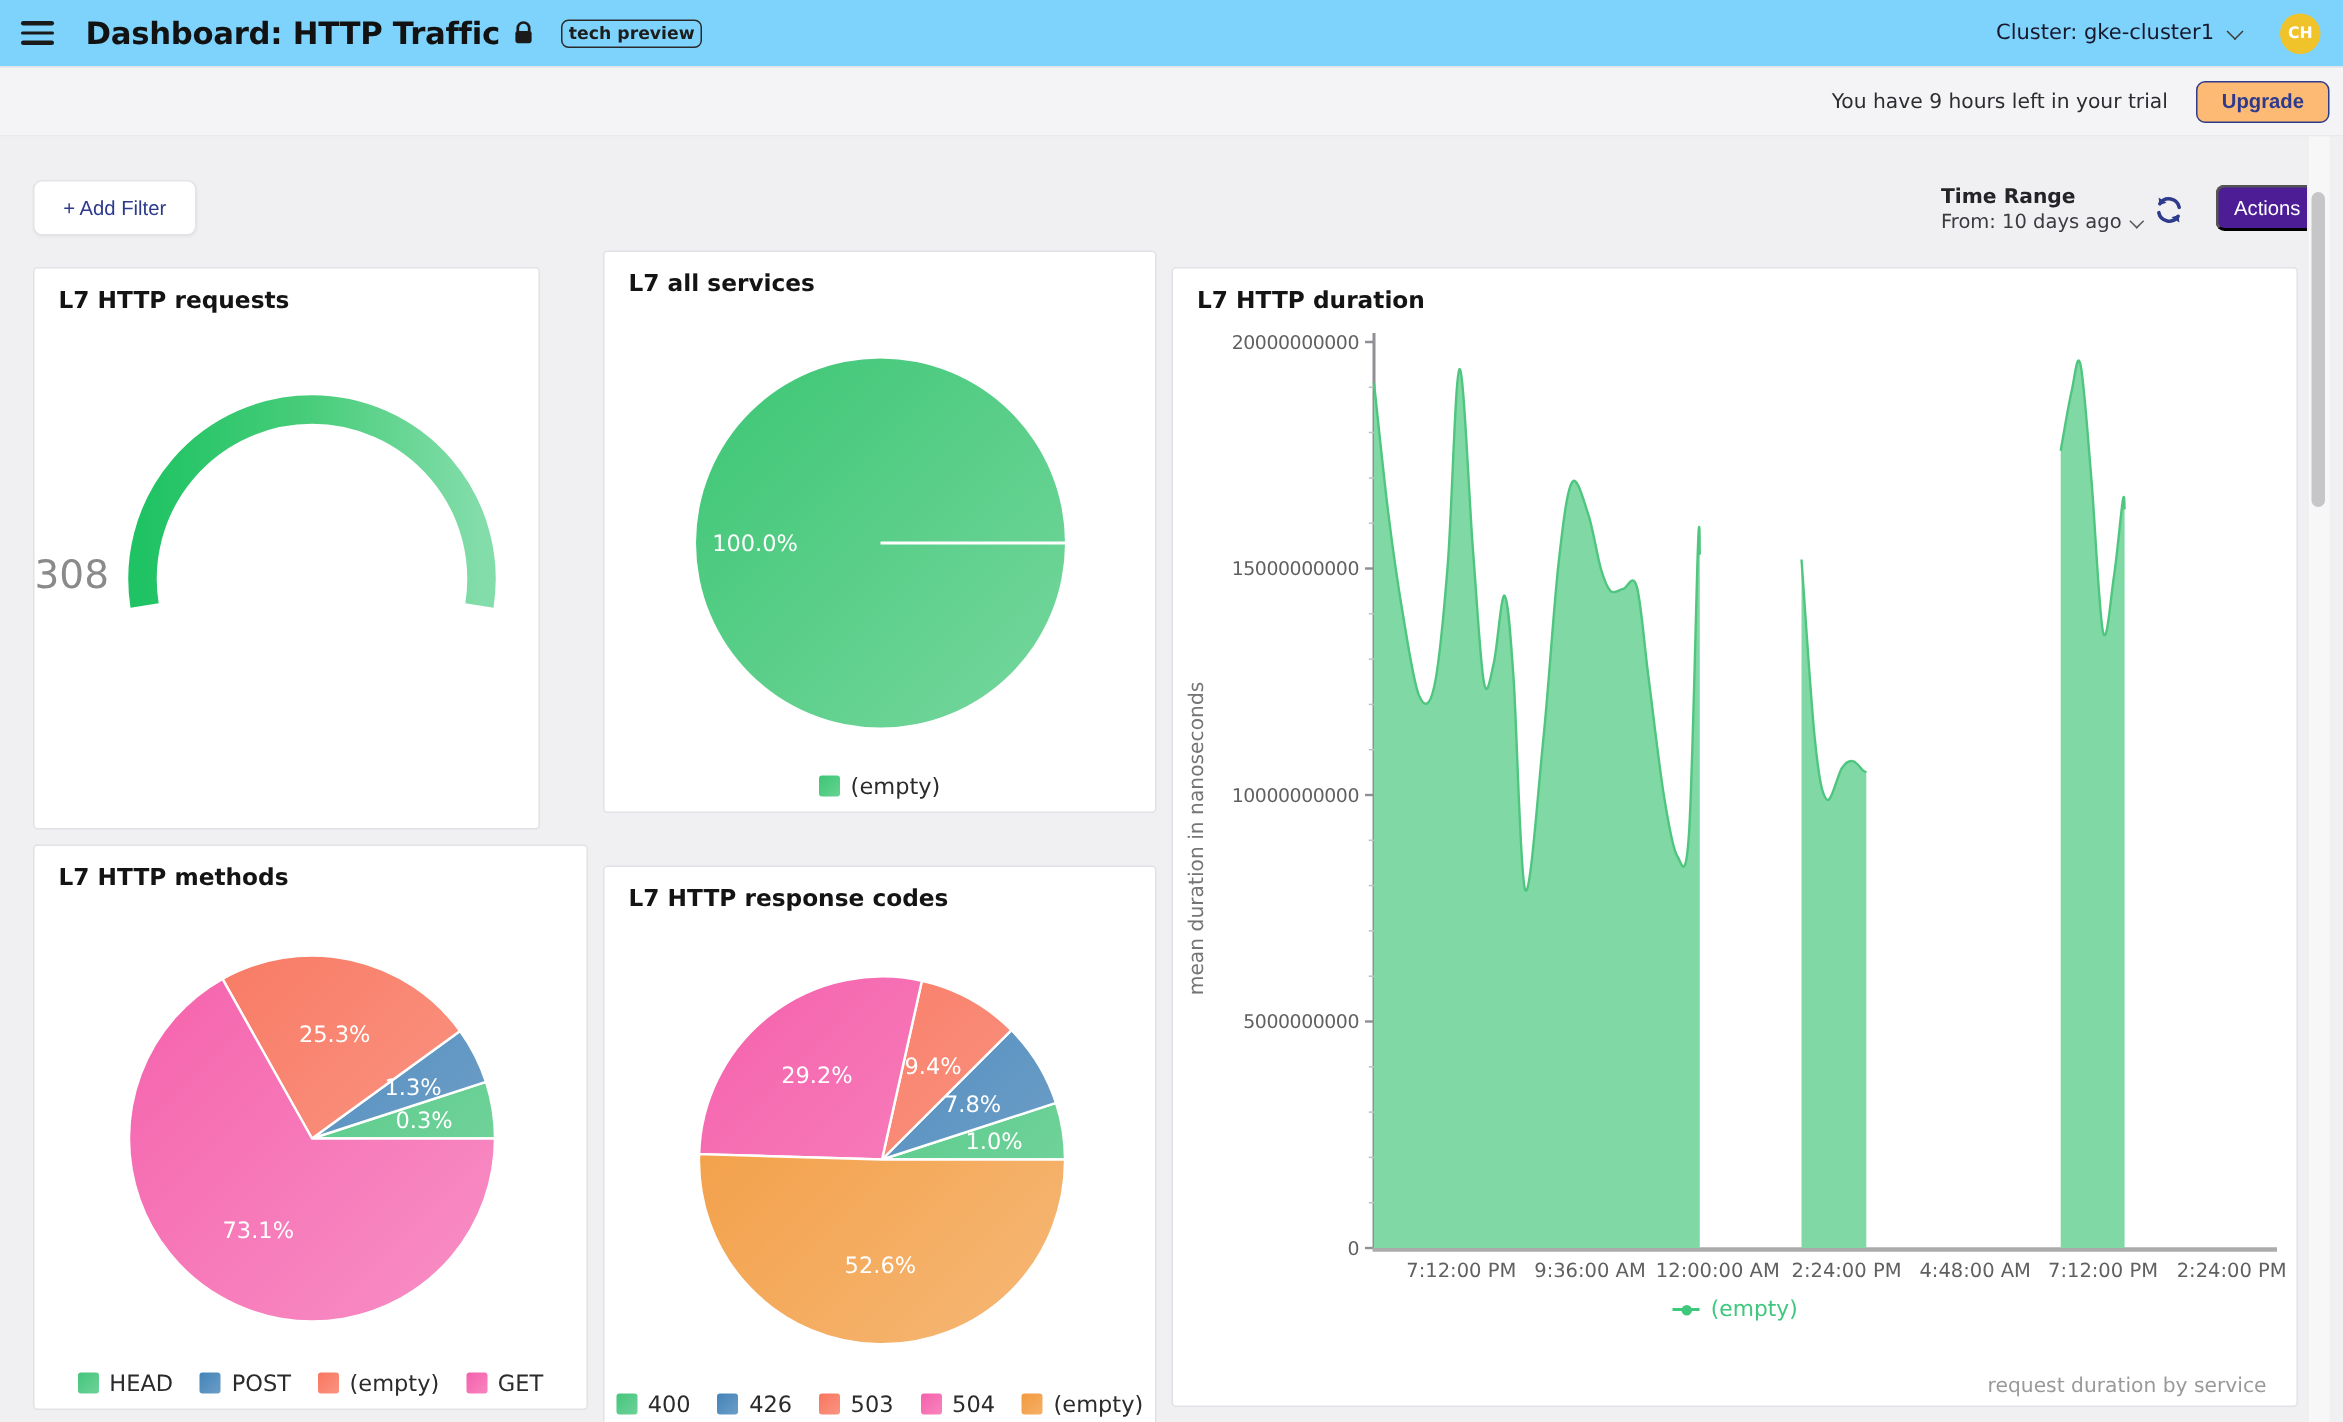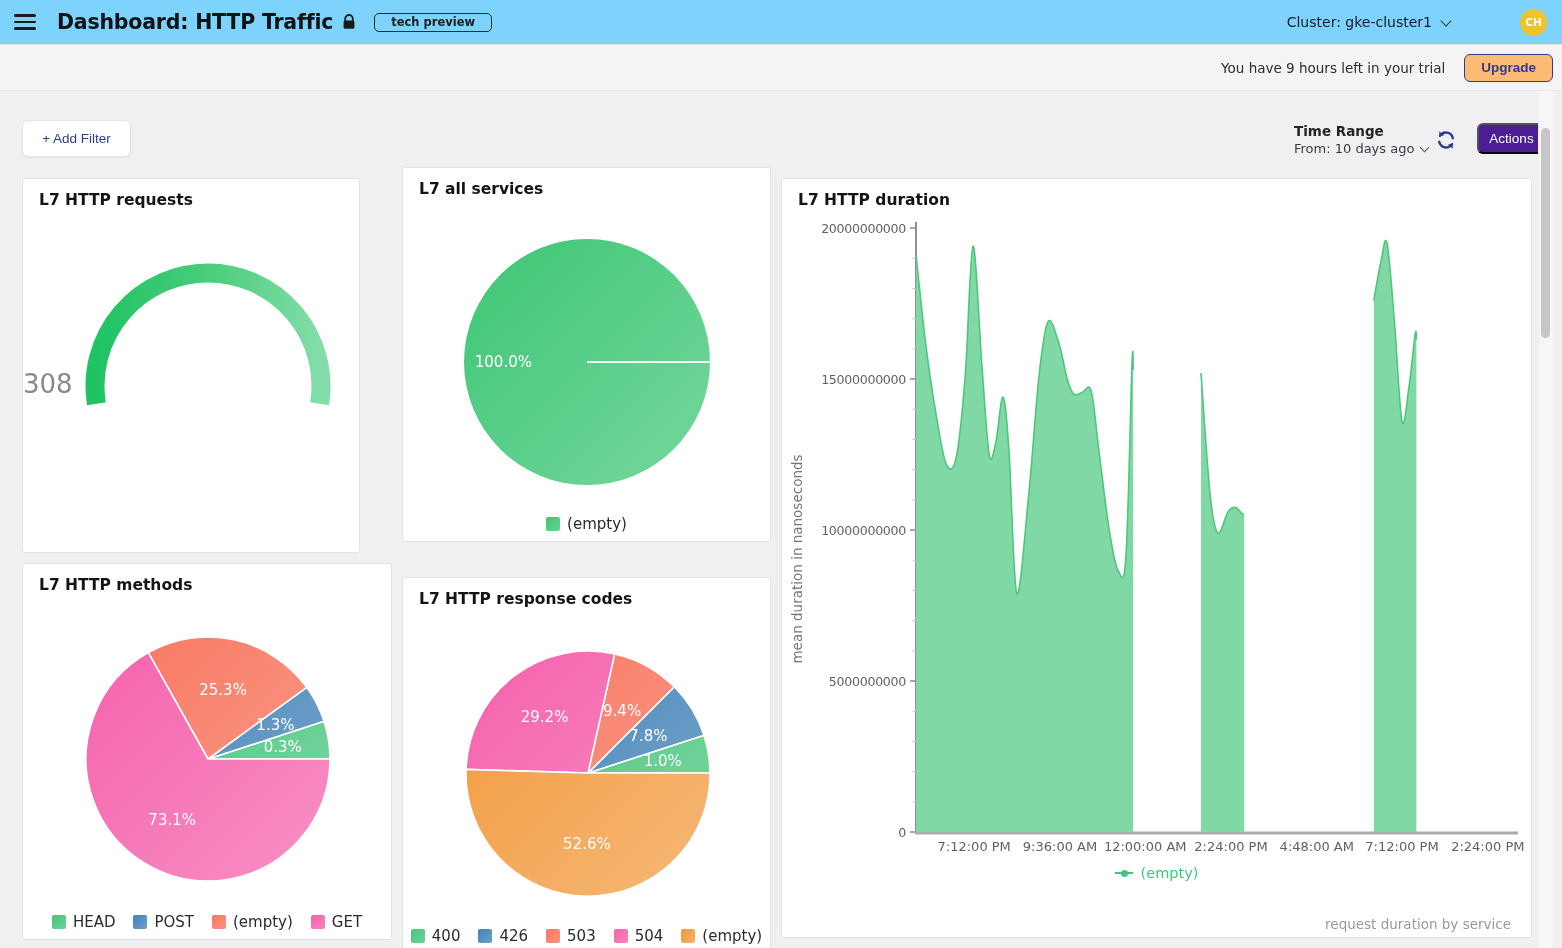--- a/index.html
+++ b/index.html
@@ -6,23 +6,23 @@
   body{width:1562px;height:948px;position:relative;overflow:hidden;background:#f0f0f2;
        font-family:"DejaVu Sans","Liberation Sans",sans-serif;color:#1c1c1e;}
 
   
   .topbar{position:absolute;left:0;top:0;width:1562px;height:45px;background:#7dd3fc;
           border-bottom:1px solid #e3e3e5;display:flex;align-items:center;box-sizing:border-box;}
   .burger{margin-left:14px;width:22px;cursor:pointer;}
   .burger div{height:2.6px;background:#1a1a1a;border-radius:2px;margin:4.2px 0;}
   .app-title{margin-left:21px;font-size:20.5px;font-weight:700;letter-spacing:-0.2px;color:#121212;}
   .lock{margin-left:9px;display:flex;align-items:center;}
-  .badge{margin-left:18px;border:1.6px solid #2a2a2a;border-radius:5px;padding:1px 16px 2px;
+  .badge{margin-left:18px;border:1.6px solid #2a2a2a;border-radius:5px;padding:1px 4px 2px;
          font-size:11.5px;font-weight:600;color:#1d1d1d;}
-  .topbar-right{margin-left:auto;display:flex;align-items:center;padding-right:15px;gap:44px;}
+  .topbar-right{margin-left:auto;display:flex;align-items:center;padding-right:15px;}
   .cluster{display:flex;align-items:center;font-size:14px;color:#17172b;cursor:pointer;}
   .chev{width:7px;height:7px;border-right:1.7px solid #3a3a3a;border-bottom:1.7px solid #3a3a3a;
         transform:rotate(45deg);margin:-3px 0 0 10px;display:inline-block;}
   .avatar{width:27px;height:27px;border-radius:50%;background:#f0c32b;color:#fff;font-size:10.5px;
           font-weight:700;display:flex;align-items:center;justify-content:center;margin-left:26px;cursor:pointer;}
 
   
   .banner{position:absolute;left:0;top:45px;width:1562px;height:46px;background:#f4f4f6;
           border-bottom:1px solid #e9e9eb;display:flex;align-items:center;justify-content:flex-end;box-sizing:border-box;}
   .banner-text{font-size:13.5px;color:#2c2c31;}

